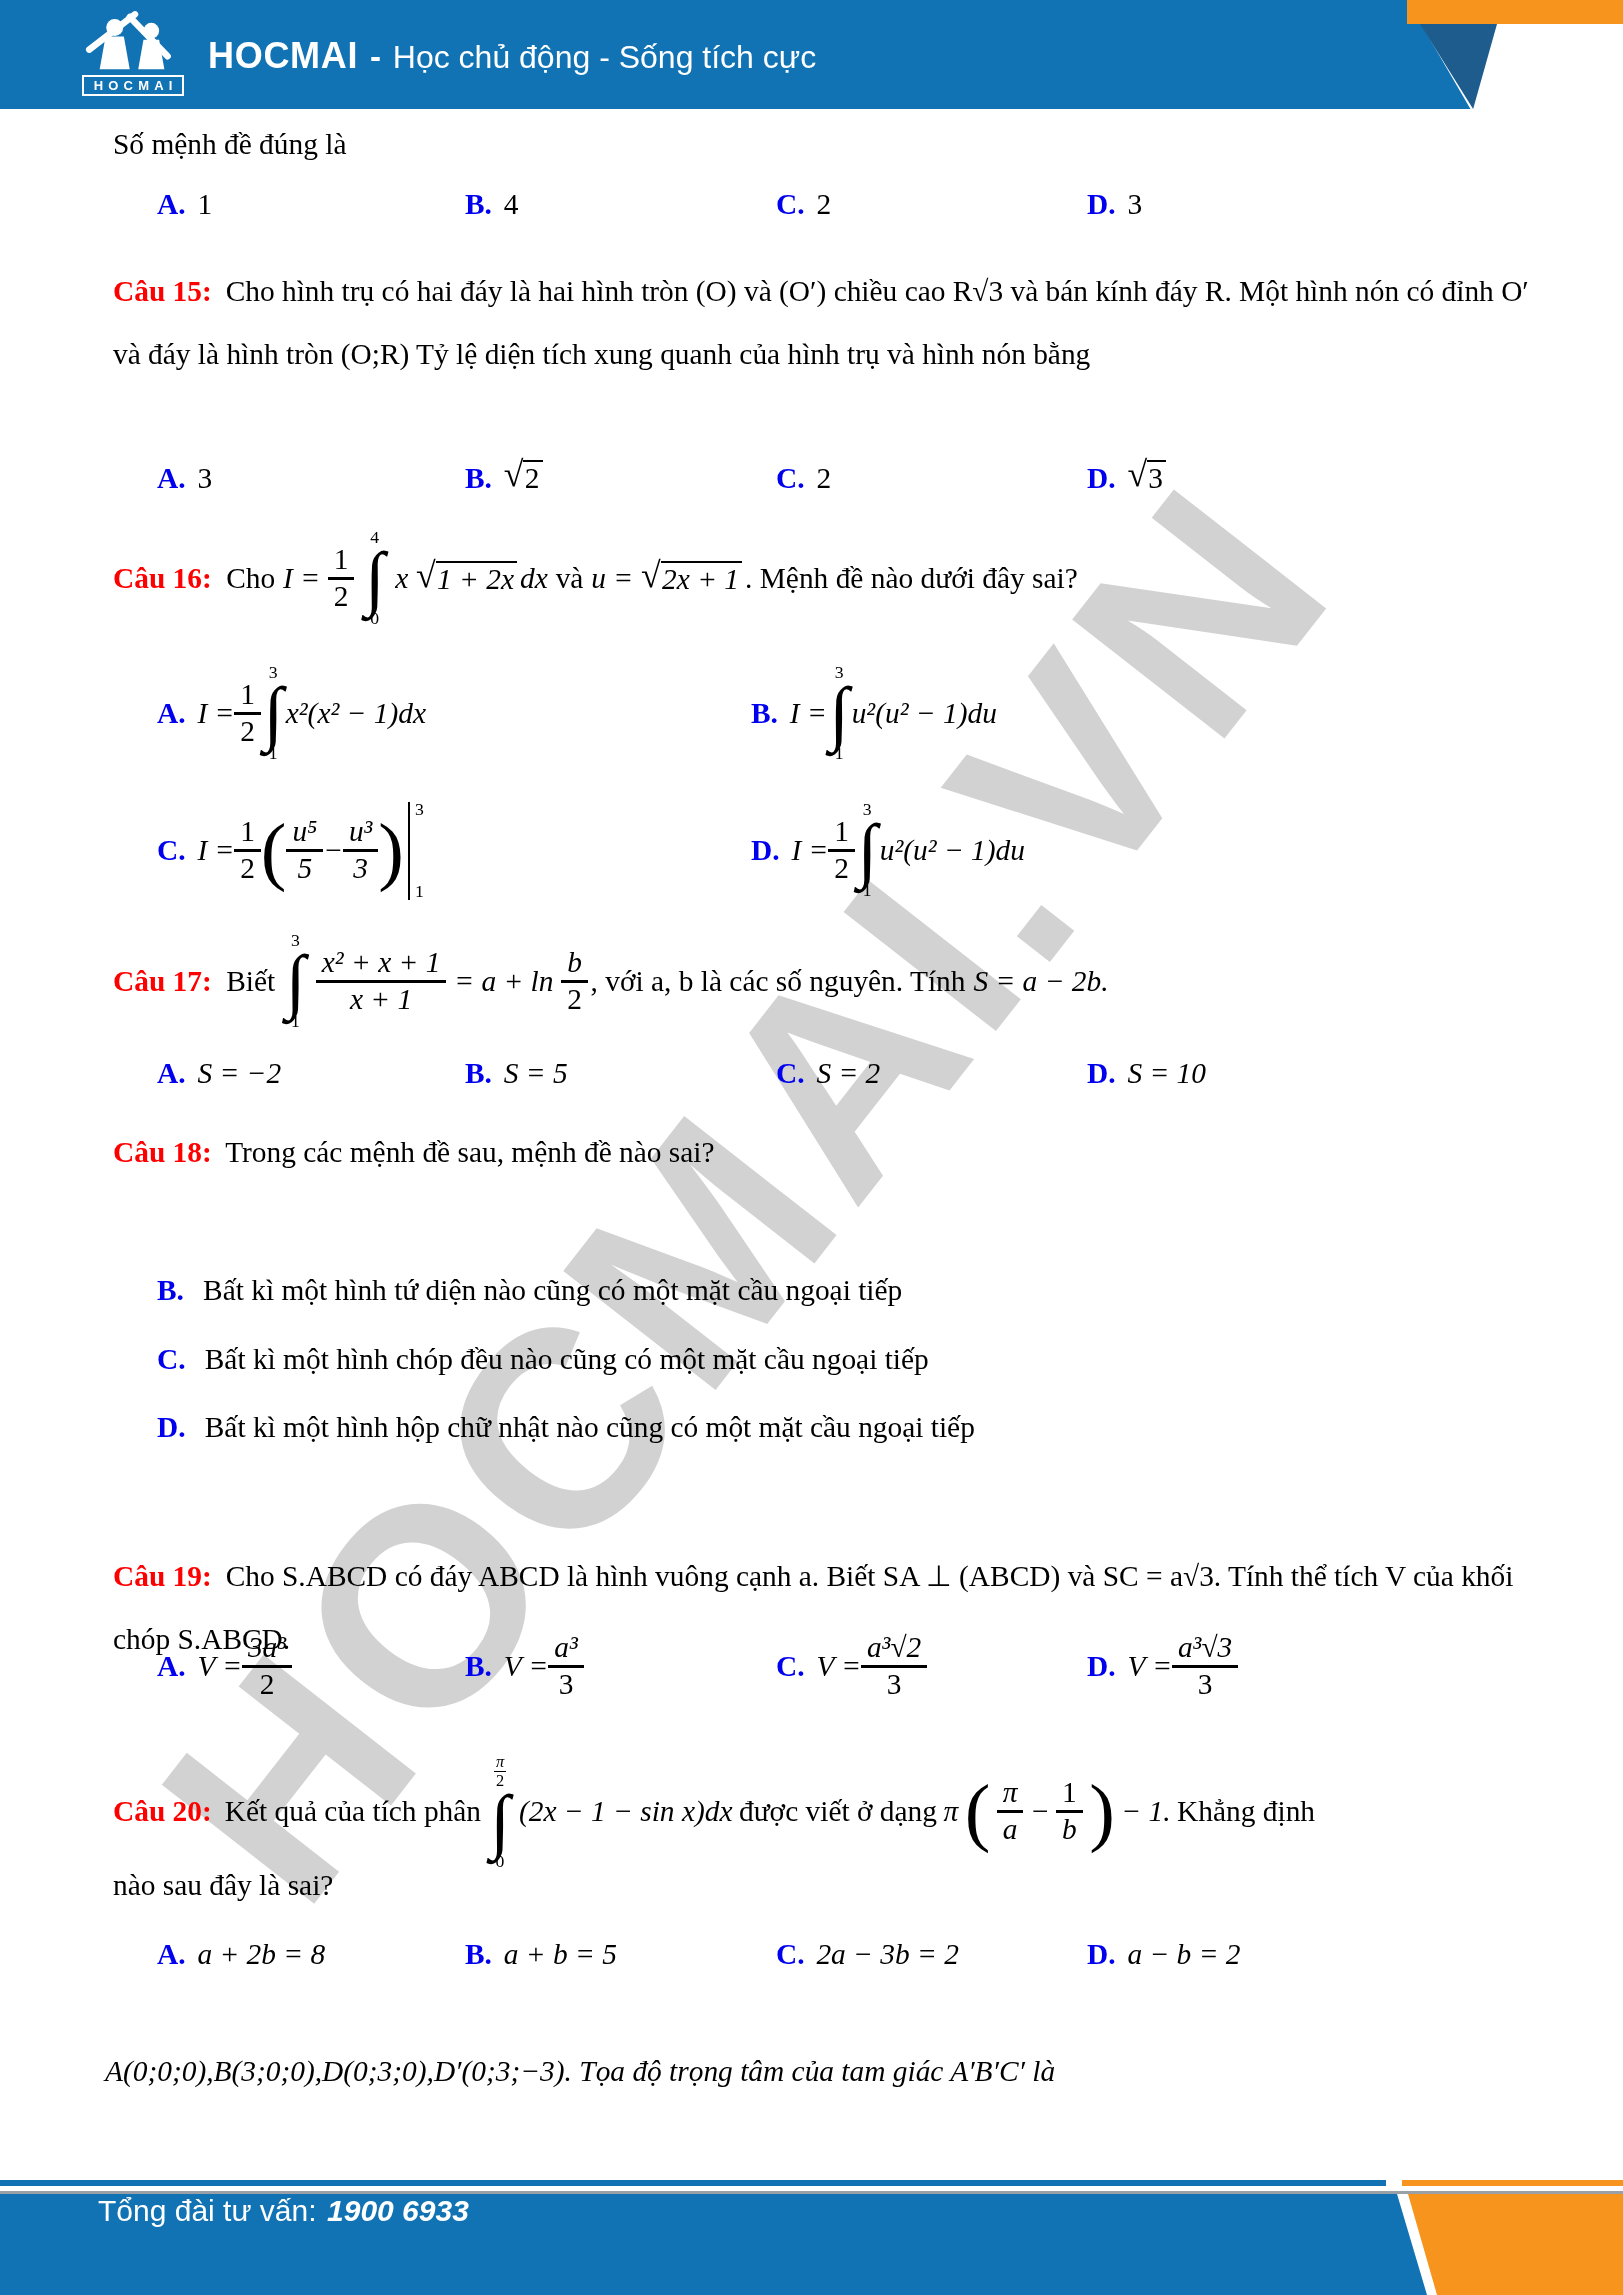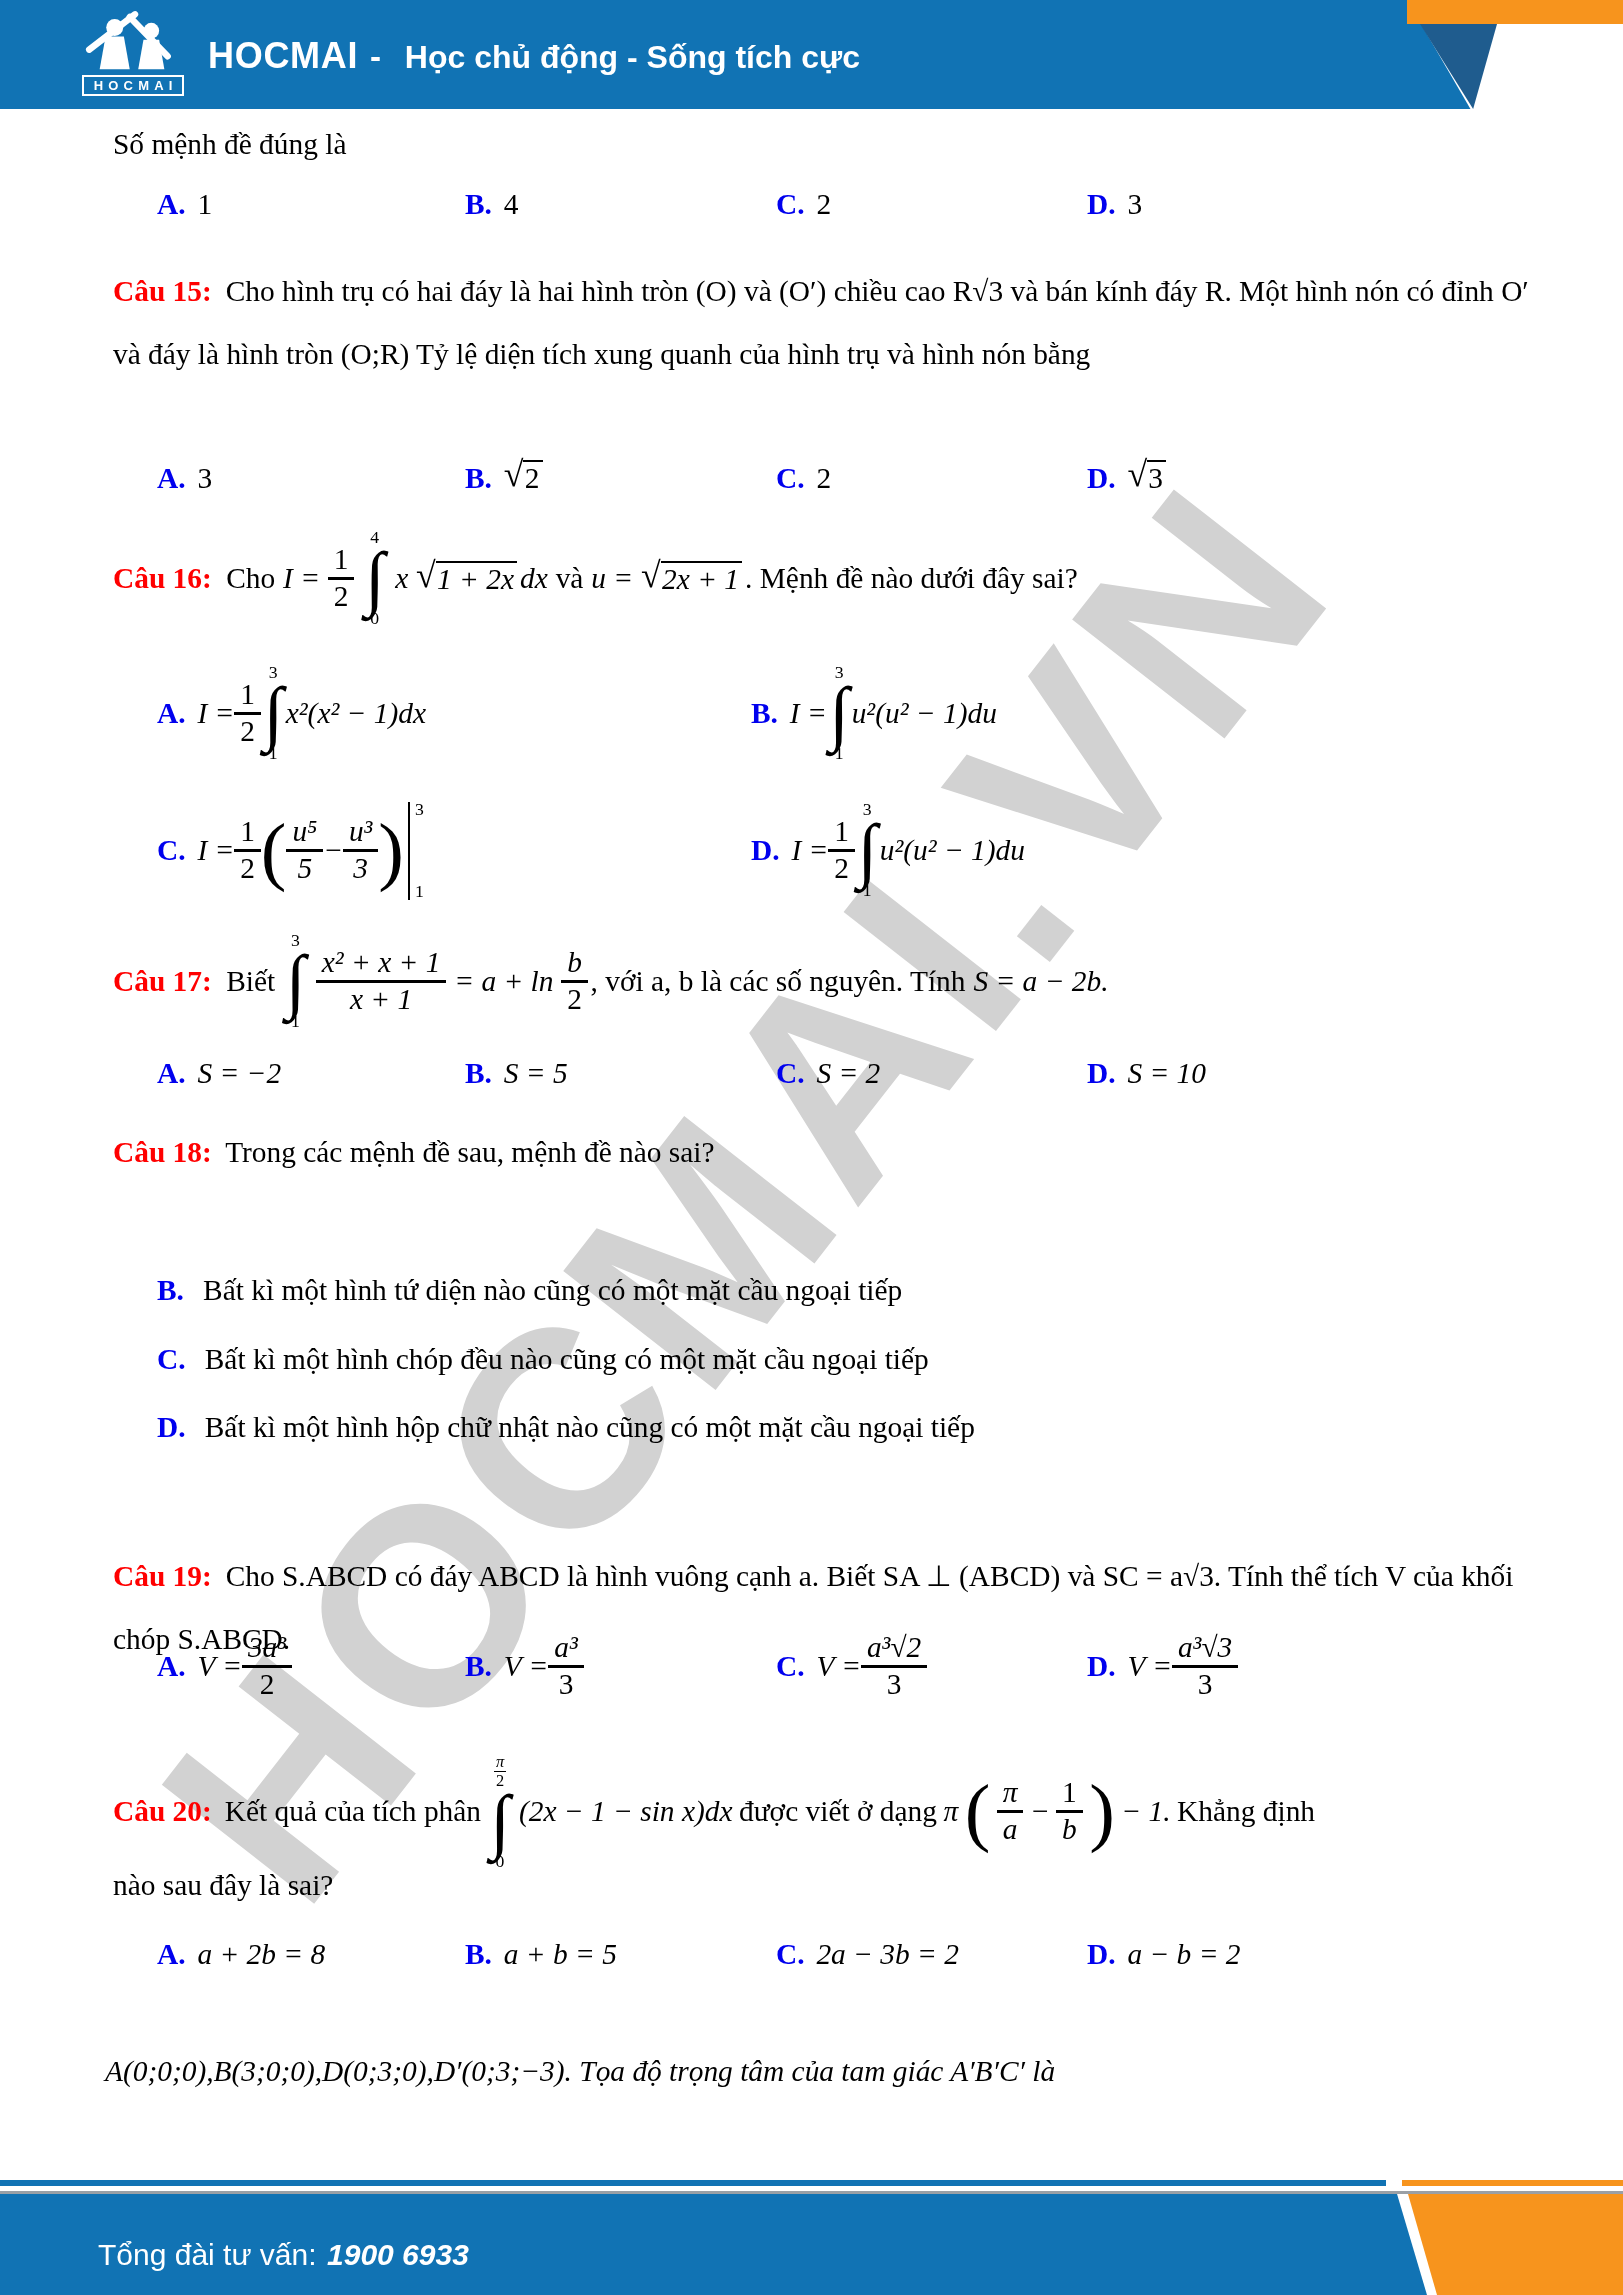--- a/index.html
+++ b/index.html
@@ -23,31 +23,31 @@
   .logo { position:absolute; left:82px; top:9.2px; width:102px; text-align:center; z-index:4; }
   .logo svg { display:block; margin:0 auto; }
   .logo-box { margin-top:2.6px; border:2.6px solid #fff; color:#fff; background:transparent;
               font-family:"Liberation Sans", sans-serif; font-weight:bold; font-size:13px;
               letter-spacing:5.2px; padding:2px 1.3px 2px 6.5px; line-height:1; }
   .brand { position:absolute; left:208px; top:56px; transform:translateY(-50%);
            display:flex; align-items:baseline; gap:11.8px; color:#fff;
            font-family:"Liberation Sans", sans-serif; white-space:nowrap; z-index:4; }
   .brand-name { font-size:36px; font-weight:bold; letter-spacing:0.7px; }
   .brand-sep { font-size:33px; font-weight:bold; }
-  .brand-tagline { font-size:32px; font-weight:bold;margin-left:12px; }
+  .brand-tagline { font-size:32px; font-weight:normal; }
 
   
   .footer-stripe-blue { position:absolute; top:2180px; left:0; width:1386px; height:5.9px; background:#1173B4; z-index:3; }
   .footer-stripe-orange { position:absolute; top:2180px; left:1402px; width:222px; height:5.9px; background:#F7941D; z-index:3; }
   .footer-grayline { position:absolute; top:2191px; left:0; width:100%; height:2.6px; background:#9aa0a6; z-index:3; }
   .footer-blue { position:absolute; top:2194px; left:0; width:1427px; height:101px; background:#1173B4;
                  clip-path:polygon(0 0, 97.9% 0, 100% 100%, 0 100%); z-index:3; }
   .footer-orange { position:absolute; top:2194px; left:1408px; width:215px; height:101px; background:#F7941D;
                    clip-path:polygon(0 0, 100% 0, 100% 100%, 13.5% 100%); z-index:3; }
-  .footer-text { position:absolute; left:98px; top:2194px; height:78px; display:flex; align-items:flex-end;
+  .footer-text { position:absolute; left:98px; top:2194px; height:78px; display:flex; align-items:flex-start;
                  gap:10.5px; color:#fff; font-family:"Liberation Sans", sans-serif; font-size:30px; z-index:4; }
   .footer-phone { font-weight:bold;font-style:italic; }
 
   
   .content { position:absolute; inset:0; z-index:2; }
   .abs { position:absolute; left:113px; right:92px; }
   .para { line-height:63px; }
   .mline { display:flex; align-items:center; white-space:nowrap; gap:7.9px; }
   .qlabel { color:#FF0000; font-weight:bold; margin-right:6.5px; }
   .opt-label { color:#0000EE; font-weight:bold; margin-right:11.8px; }

